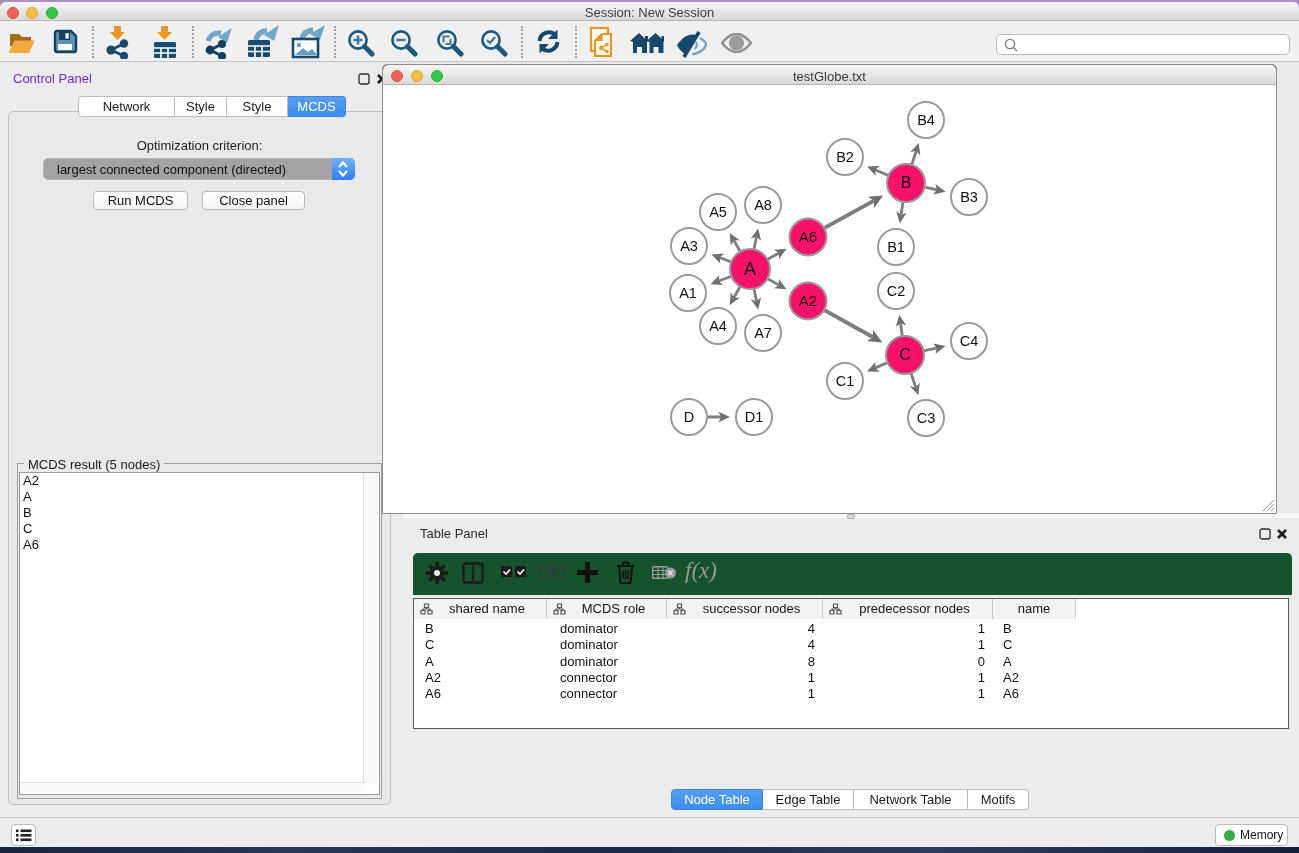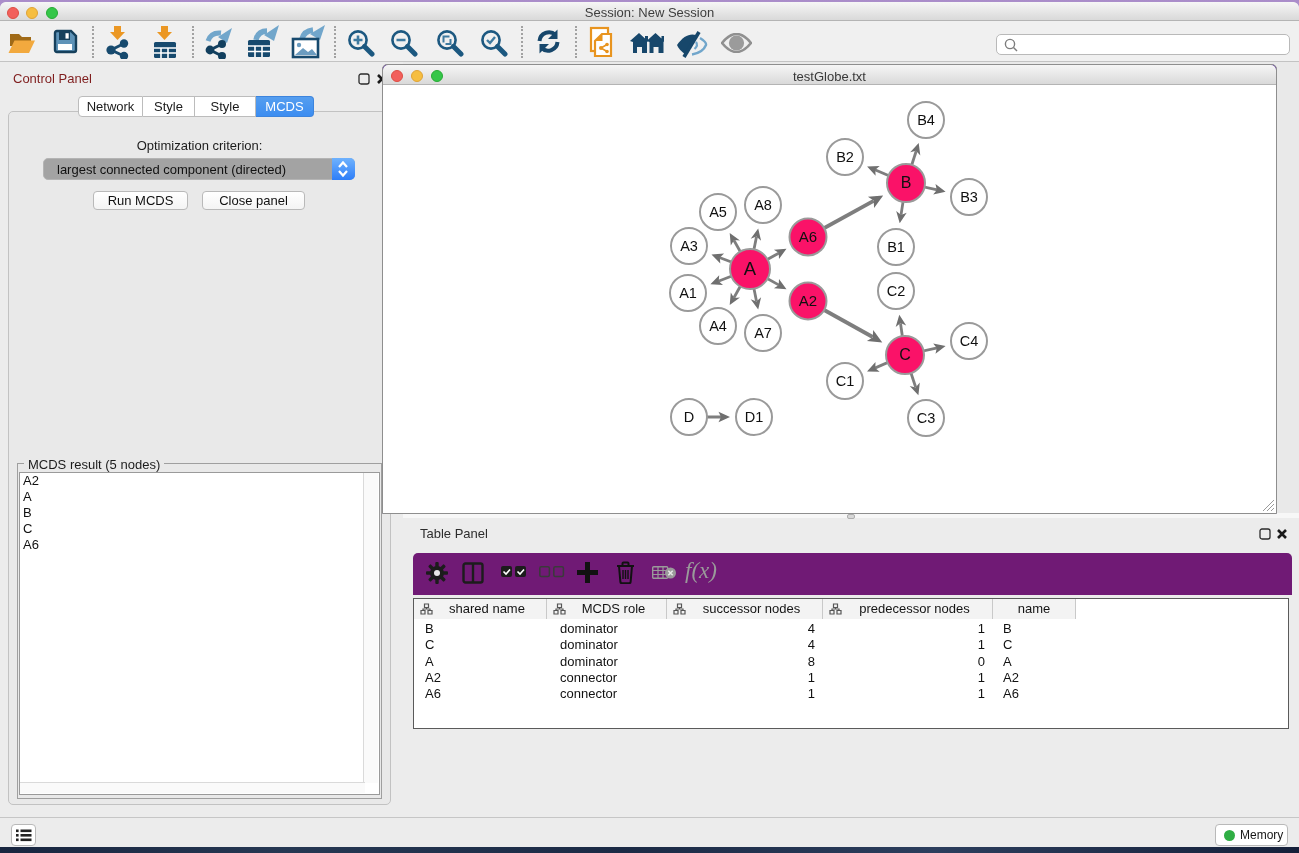--- a/index.html
+++ b/index.html
@@ -10,21 +10,21 @@
 .light { position:absolute; top:6px; width:12px; height:12px; border-radius:50%; }
 .l-red { background:#f2605c; border:1px solid #dd4d44; }
 .l-yel { background:#f6be40; border:1px solid #dfa336; }
 .l-grn { background:#35c649; border:1px solid #27ab34; }
 #toolbar { position:absolute; left:0; top:19px; width:100%; height:41px; background:#f0f0f0; border-bottom:1px solid #c3c3c3; }
 .sep { position:absolute; top:5px; height:32px; width:0; border-left:2px dotted #a2a2a2; }
 .tbi { position:absolute; top:0; }
 #searchbox { position:absolute; left:996px; top:13px; width:294px; height:21px; background:#fff; border:1px solid #b9b9b9; border-radius:5px; }
 #searchbox svg { position:absolute; left:7px; top:3px; }
 
-#cp-title { position:absolute; left:13px; top:69px; font-size:13px; color:#7f1d1d; }
+#cp-title { position:absolute; left:13px; top:69px; font-size:13px; color:#6d28d9; }
 .fbtn { position:absolute; font-size:12px; color:#111; }
 #cp-panel { position:absolute; left:8px; top:109px; width:383px; height:694px; background:#e9e9e9; border:1px solid #c2c2c2; border-radius:5px; }
 .tabset { position:absolute; display:flex; height:21px; }
 .tab { font-size:13px; color:#1a1a1a; background:#fff; border:1px solid #bcbcbc; border-left:none; text-align:center; line-height:19px; }
 .tab.first { border-left:1px solid #bcbcbc; border-radius:4px 0 0 4px; }
 .tab.last { border-radius:0 4px 4px 0; }
 .tab.sel { background:linear-gradient(#559eef,#3c8df1); color:#fff; border-color:#3c84dd; }
 #opt-label { position:absolute; left:8px; top:136px; width:383px; text-align:center; font-size:13px; color:#1c1c1c; }
 #combo { position:absolute; left:43px; top:156px; width:312px; height:22px; background:#a3a3a3; border:1px solid #b4b4b4; border-radius:5px; }
 #combo .txt { position:absolute; left:13px; top:3px; font-size:13px; color:#111; }
@@ -40,21 +40,21 @@
 .grip { position:absolute; background:#d8d8d8; border:1px solid #aeaeae; border-radius:2px; }
 
 #iwin { position:absolute; left:382px; top:62px; width:895px; height:450px; border:1px solid #8e8e8e; border-radius:5px 5px 0 0; background:#4c1d95;padding-left:28px; }
 #iwin-title { position:absolute; left:0; top:0; width:100%; height:20px; border-radius:5px 5px 0 0; }
 #iwin-title .t { position:absolute; left:0; right:0; top:4px; text-align:center; font-size:13px; color:#383838; }
 #canvas { position:absolute; left:0; top:20px; width:893px; height:428px; background:#fff; }
 #rz { position:absolute; right:1px; bottom:1px; }
 
 #tp-title { position:absolute; left:420px; top:524px; font-size:13px; color:#2d2d2d; }
 #tp-box { position:absolute; left:413px; top:551px; width:879px; height:229px; }
-#tp-toolbar { position:absolute; left:0; top:0; width:879px; height:42px; background:#701a75; border-radius:5px 5px 0 0; }
+#tp-toolbar { position:absolute; left:0; top:0; width:879px; height:42px; background:#14532d; border-radius:5px 5px 0 0; }
 #tp-table { position:absolute; left:0; top:45px; width:876px; height:131px; background:#fff; border:1px solid #5a5a5a; }
 #thead { position:absolute; left:0; top:0; height:20px; background:#f3f3f3; }
 .hc { position:absolute; top:0; height:20px; border-right:1px solid #c9c9c9; font-size:13px; color:#141414; text-align:center; line-height:20px; }
 .hicon { position:absolute; top:4px; }
 .cell { position:absolute; font-size:13px; color:#111; height:17px; line-height:17px; }
 
 #btabs { position:absolute; left:671px; top:787px; }
 
 #statusbar { position:absolute; left:0; top:815px; width:100%; height:30px; background:#ececec; border-top:1px solid #c6c6c6;text-align:center; }
 #listbtn { position:absolute; left:11px; top:6px; width:25px; height:22px; background:#fff; border:1px solid #b9b9b9; border-radius:4px; }
@@ -178,21 +178,21 @@
 </div>
 <div id="cp-title">Control Panel</div>
 <svg class="fbtn" style="left:358px;top:71px" width="12" height="12">
       <rect x="1" y="1" width="10" height="10" rx="2" fill="none" stroke="#2b2b2b" stroke-width="1.3"></rect>
     </svg>
 <svg class="fbtn" style="left:376px;top:71px" width="12" height="12">
       <path d="M2 2 L10 10 M10 2 L2 10" stroke="#1a1a1a" stroke-width="2.6"></path>
     </svg>
 <div id="cp-panel"></div>
 <div class="tabset" style="left:78px;top:94px">
-  <div class="tab first" style="width:65px">Network</div>
+  <div class="tab first" style="width:97px">Network</div>
   <div class="tab" style="width:52px">Style</div>
   <div class="tab" style="width:61px">Style</div>
   <div class="tab last sel" style="width:58px">MCDS</div>
 </div>
 <div id="opt-label">Optimization criterion:</div>
 <div id="combo">
       <span class="txt">largest connected component (directed)</span>
   <span class="cap"><svg width="22" height="22">
           <path d="M7 9 L11 4.5 L15 9 M7 13 L11 17.5 L15 13" fill="none" stroke="#fff" stroke-width="2.2"></path>
         </svg></span>
@@ -394,20 +394,26 @@
       <div class="cell" style="left:253px;top:70px;width:148px;text-align:right">1</div>
       <div class="cell" style="left:409px;top:70px;width:162px;text-align:right">1</div>
       <div class="cell" style="left:589px;top:70px">A2</div>
       <div class="cell" style="left:11px;top:86px">A6</div>
       <div class="cell" style="left:146px;top:86px">connector</div>
       <div class="cell" style="left:253px;top:86px;width:148px;text-align:right">1</div>
       <div class="cell" style="left:409px;top:86px;width:162px;text-align:right">1</div>
       <div class="cell" style="left:589px;top:86px">A6</div>
   </div>
 </div>
+<div class="tabset" id="btabs">
+  <div class="tab first sel" style="width:92px">Node Table</div>
+  <div class="tab" style="width:91px">Edge Table</div>
+  <div class="tab" style="width:114px">Network Table</div>
+  <div class="tab last" style="width:61px">Motifs</div>
+</div>
 <div id="statusbar">
   <div id="listbtn">
         <svg style="position:absolute;left:4px;top:4px" width="16" height="13" fill="#222">
           <rect x="0" y="0.5" width="2.6" height="2.6"></rect>
           <rect x="4.5" y="0.5" width="11" height="2.6"></rect>
           <rect x="0" y="5" width="2.6" height="2.6"></rect>
           <rect x="4.5" y="5" width="11" height="2.6"></rect>
           <rect x="0" y="9.5" width="2.6" height="2.6"></rect>
           <rect x="4.5" y="9.5" width="11" height="2.6"></rect>
         </svg>

